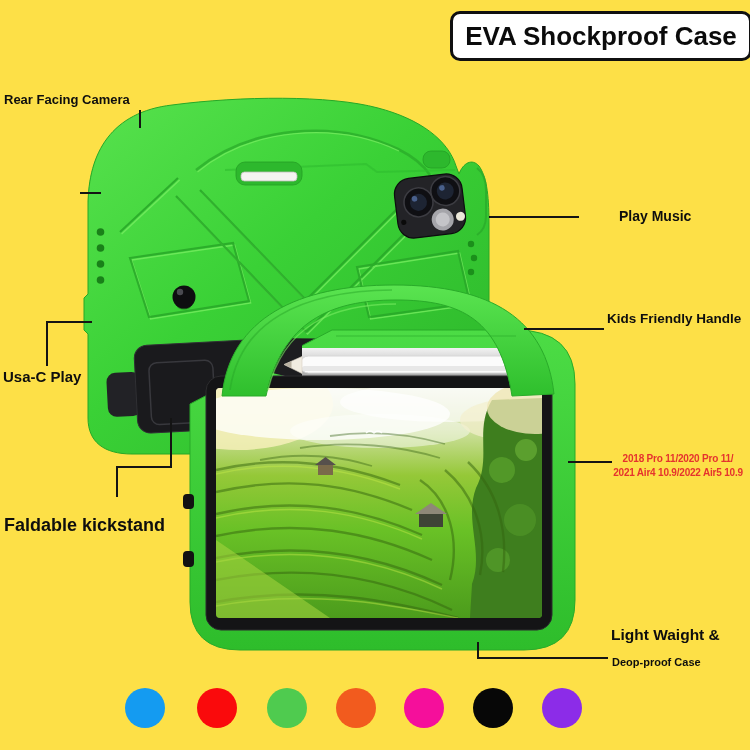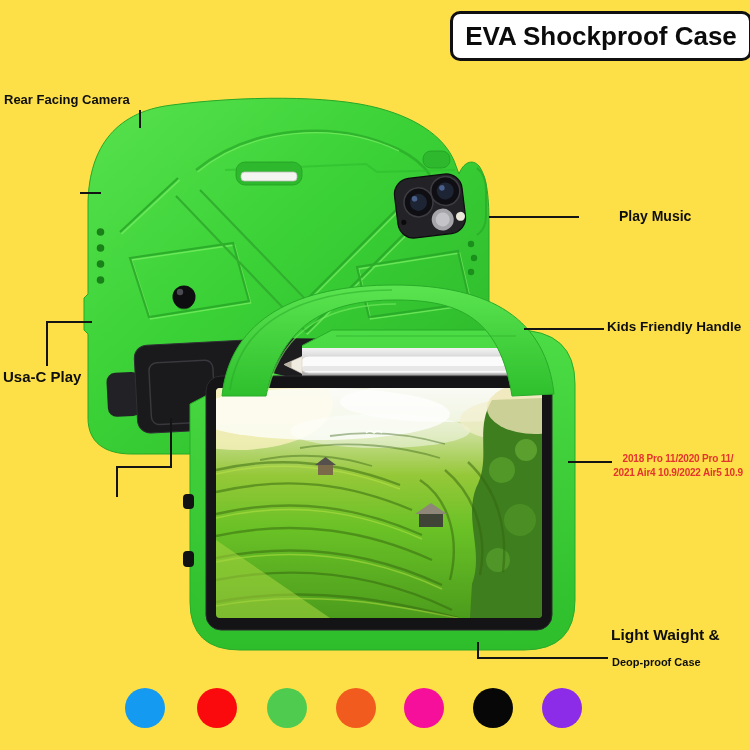--- a/index.html
+++ b/index.html
@@ -219,24 +219,25 @@
   </svg>
 
   <div class="title-box">
     <span>EVA Shockproof Case</span>
   </div>
 
   <div class="label" style="left:4px;top:93px;font-size:13px;">Rear Facing Camera</div>
 
   <div class="label" style="left:583px;top:209px;font-size:14px;margin-left:36px;">Play Music</div>
 
-  <div class="label" style="left:607px;top:320px;font-size:13.5px;">Kids Friendly Handle</div>
+  <div class="label" style="left:607px;top:312px;font-size:13.5px;">Kids Friendly Handle</div>
 
   <div class="label" style="left:3px;top:369px;font-size:15px;">Usa-C Play</div>
 
+  <div class="label" style="left:4px;top:516px;font-size:18px;">Faldable kickstand</div>
 
   <div class="models" style="color: rgb(229, 51, 46);">
     <div>2018 Pro 11/2020 Pro 11/</div>
     <div>2021 Air4 10.9/2022 Air5 10.9</div>
   </div>
 
   <div class="label" style="left:611px;top:626px;font-size:15.5px;">Light Waight &amp;</div>
   <div class="label" style="left:612px;top:656px;font-size:11px;">Deop-proof Case</div>
 
   <div>

